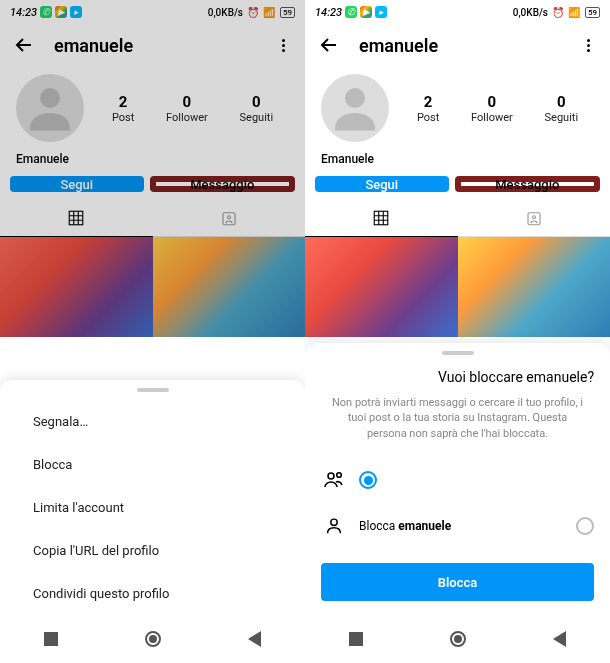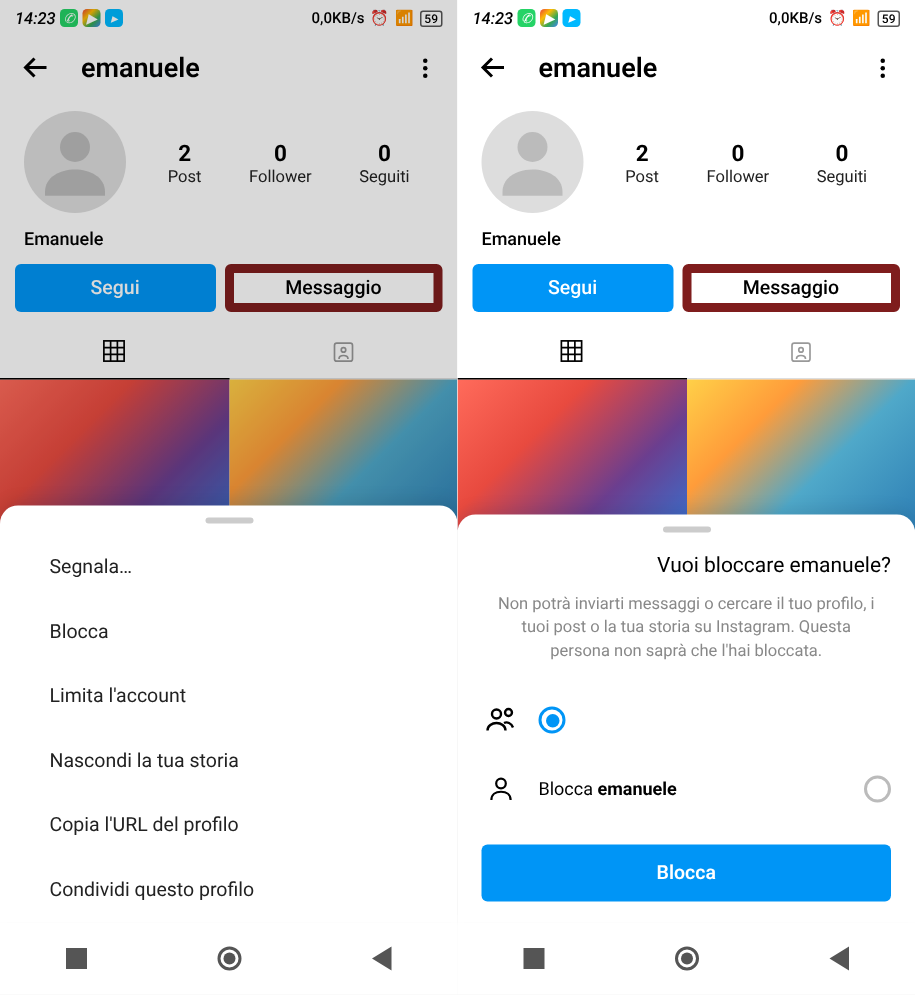--- a/index.html
+++ b/index.html
@@ -16,21 +16,21 @@
 .more-icon { width: 20px; display: flex; flex-direction: column; align-items: center; gap: 2px; }
 .more-icon span { width: 3px; height: 3px; border-radius: 50%; background: #000; }
 .stats-row { display: flex; align-items: center; padding: 8px 16px 6px; }
 .avatar { width: 68px; height: 68px; border-radius: 50%; background: #ddd; display: flex; align-items: center; justify-content: center; }
 .stats { flex: 1; display: flex; justify-content: space-around; margin-left: 12px; }
 .stat { text-align: center; }
 .stat-num { font-size: 15px; font-weight: 700; }
 .stat-lbl { font-size: 11px; color: #222; }
 .display-name { padding: 4px 16px 10px; font-size: 12px; font-weight: 500; }
 .action-row { display: flex; gap: 6px; padding: 0 10px 8px; }
-.btn { flex: 1; height: 32px; border-radius: 4px; display: flex; align-items: center; justify-content: center; font-size: 13px; font-weight: 500; }
+.btn { flex: 1; height: 16px; border-radius: 4px; display: flex; align-items: center; justify-content: center; font-size: 13px; font-weight: 500; }
 .btn-primary { background: #0095f6; color: #fff; }
 .btn-secondary { background: #fff; border: 6px solid #7f1d1d; color: #000; }
 .tabs { display: flex; border-bottom: 1px solid #ddd; }
 .tab { flex: 1; height: 36px; display: flex; align-items: center; justify-content: center; position: relative; }
 .tab.active::after { content: ""; position: absolute; bottom: -1px; left: 0; right: 0; height: 1px; background: #000; }
 .grid { display: flex; }
 .thumb { width: 50%; height: 100px; }
 .thumb1 { background: linear-gradient(135deg, #ff6b5b 0%, #e84a3f 35%, #6b3e8f 70%, #3a6fcc 100%); }
 .thumb2 { background: linear-gradient(135deg, #ffd048 0%, #ff9c3a 30%, #4fa8c9 60%, #2e7fb5 100%); }
 .sheet { position: absolute; bottom: 48px; left: 0; right: 0; background: #fff; border-radius: 12px 12px 0 0; box-shadow: 0 -2px 12px rgba(0,0,0,0.1); }
@@ -128,21 +128,20 @@
       <div class="thumb thumb1"></div>
       <div class="thumb thumb2"></div>
     </div>
   </div>
 
   <div class="sheet">
     <div class="sheet-handle"></div>
     <div class="sheet-item">Segnala…</div>
     <div class="sheet-item">Blocca</div>
     <div class="sheet-item">Limita l'account</div>
-    <div class="sheet-item">Nascondi la tua storia</div>
     <div class="sheet-item">Copia l'URL del profilo</div>
     <div class="sheet-item">Condividi questo profilo</div>
   </div>
 
   <div class="nav-bar">
     <div class="nav-sq"></div>
     <div class="nav-ci"></div>
     <div class="nav-tr"></div>
   </div>
 </div>

